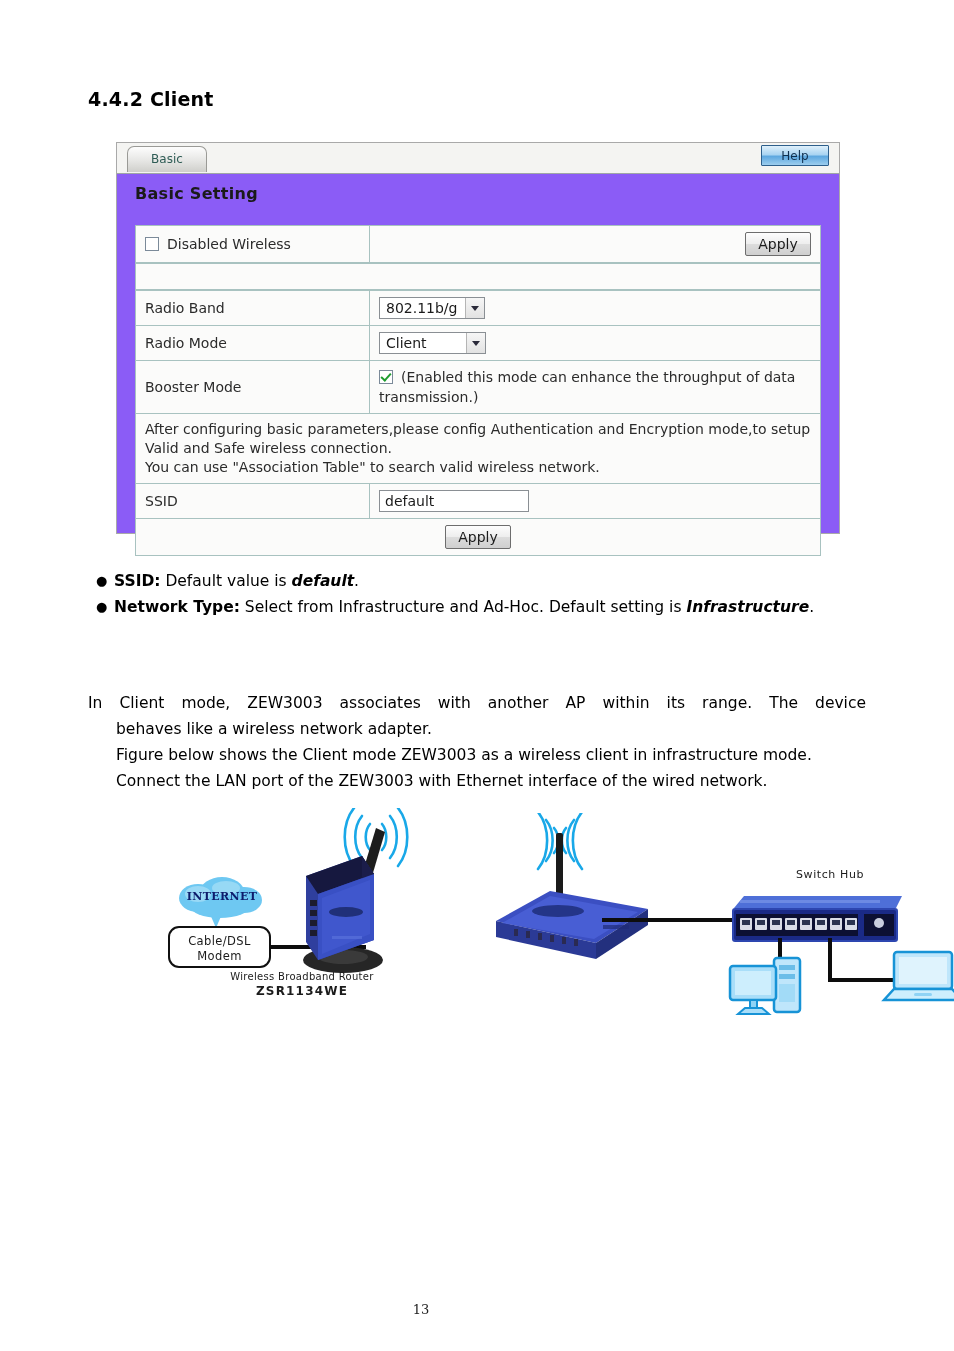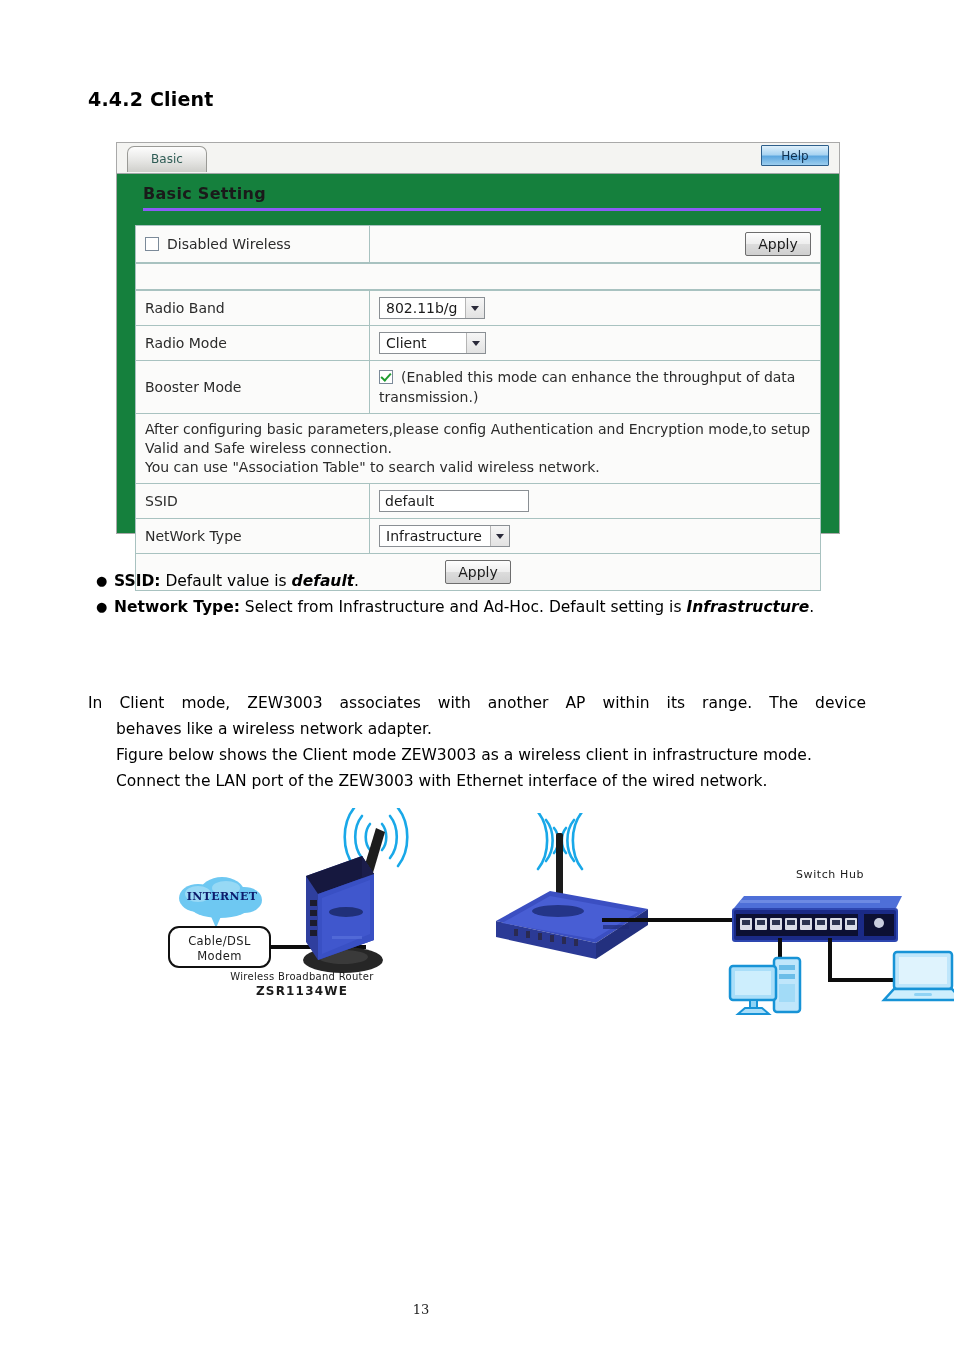--- a/index.html
+++ b/index.html
@@ -27,21 +27,21 @@
     font-family: "DejaVu Sans", sans-serif;
   }
 
   
   .panel {
     position: absolute;
     left: 116px;
     top: 142px;
     width: 724px;
     height: 392px;
-    background: #15803d;
+    background: #8b5cf6;
     border: 1px solid #a9a9a9;
     box-sizing: border-box;
   }
   .panel-topbar {
     position: relative;
     height: 30px;
     background: #f4f4f2;
     border-bottom: 1px solid #9fa6a6;
   }
   .tab-basic {
@@ -80,21 +80,20 @@
     padding: 10px 18px 12px 18px;
   }
   .basic-setting-title {
     font-size: 16px;
     font-weight: bold;
     color: #1a1a1a;
     padding-bottom: 5px;
     border-bottom: 3px solid #8b5cf6;
     margin-bottom: 14px;
     letter-spacing: 0.3px;
-    margin-left: 8px;
   }
 
   table.form-table {
     width: 100%;
     border-collapse: collapse;
     font-size: 14px;
     color: #2b2b2b;
     table-layout: fixed;
   }
   table.form-table td {
@@ -403,29 +402,20 @@
       <tr>
         <td class="note-cell" colspan="2">
           <div>After configuring basic parameters,please config Authentication and Encryption mode,to setup Valid and Safe wireless connection.</div>
           <div>You can use "Association Table" to search valid wireless network.</div>
         </td>
       </tr>
       <tr class="row-h">
         <td class="col-label">SSID</td>
         <td>
           <span class="txt">default</span>
-        </td>
-      </tr>
-      <tr class="row-h">
-        <td class="col-label">NetWork Type</td>
-        <td>
-          <span class="sel w-net">
-            <span class="sel-val">Infrastructure</span>
-            <span class="sel-arrow"></span>
-          </span>
         </td>
       </tr>
       <tr class="row-h">
         <td class="apply-center" colspan="2">
           <span class="btn">Apply</span>
         </td>
       </tr>
     </tbody>
       </table>
   </div>

